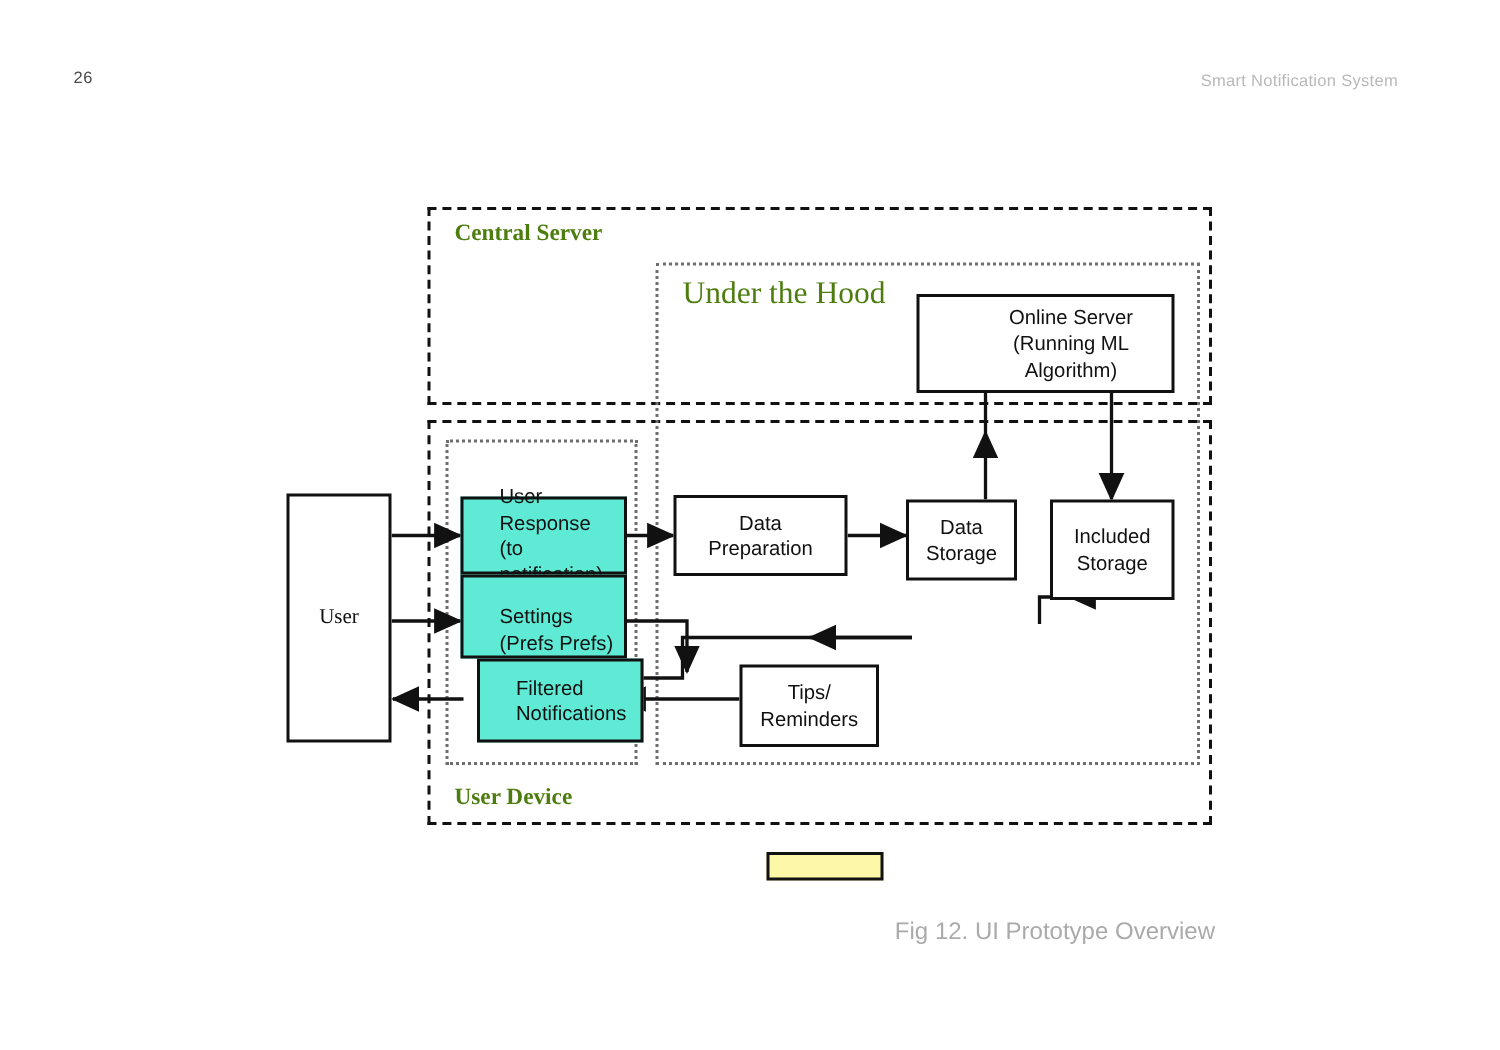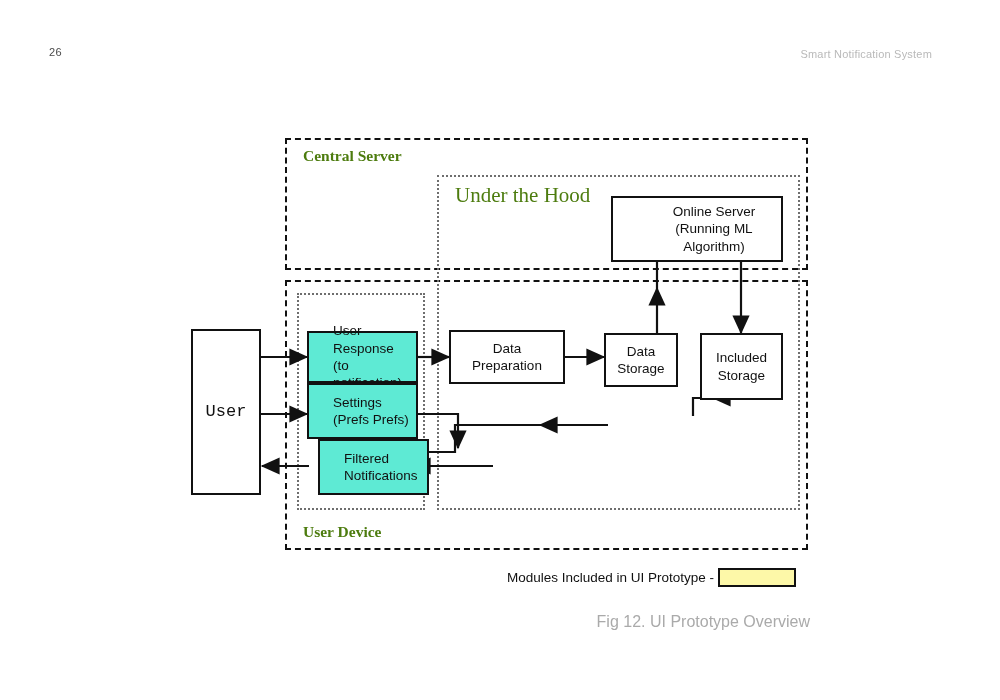--- a/index.html
+++ b/index.html
@@ -76,22 +76,22 @@
     flex-direction: column;
     align-items: center;
     justify-content: center;
     font-family: "Liberation Sans", sans-serif;
     font-size: 13.5px;
     color: #111;
     line-height: 1.28;
     text-align: center;
   }
   .node.serif {
-    font-family: Liberation Mono, monospace;
-    font-size: 17px;
+    font-family: Liberation Serif, serif;
+    font-size: 14px;
   }
   .node.yellow {
     background: #5eead4;
     align-items: flex-start;
     text-align: left;
     padding-left: 24px;
   }
   .node .ln { display: block; }
   svg.wires {
     position: absolute;
@@ -189,21 +189,21 @@
   <div class="node" style="left:611px; top:196px; width:172px; height:66px;padding-left:34px;">
     <span class="ln">Online Server</span>
     <span class="ln">(Running ML Algorithm)</span>
   </div>
 
   <div class="node yellow" style="left:307px; top:331px; width:111px; height:52px;">
     <span class="ln">User Response</span>
     <span class="ln">(to notification)</span>
   </div>
 
-  <div class="node yellow" style="left:307px; top:383px; width:111px; height:56px;">
+  <div class="node yellow" style="left:307px; top:383px; width:111px; height:56px;justify-content:flex-end;">
     <span class="ln">Settings</span>
     <span class="ln">(Prefs Prefs)</span>
   </div>
 
   <div class="node yellow" style="left:318px; top:439px; width:111px; height:56px;">
     <span class="ln">Filtered</span>
     <span class="ln">Notifications</span>
   </div>
 
   <div class="node" style="left:449px; top:330px; width:116px; height:54px;">
@@ -214,22 +214,25 @@
   <div class="node" style="left:604px; top:333px; width:74px; height:54px;">
     <span class="ln">Data</span>
     <span class="ln">Storage</span>
   </div>
 
   <div class="node" style="left:700px; top:333px; width:83px; height:67px;">
     <span class="ln">Included</span>
     <span class="ln">Storage</span>
   </div>
 
+  <div class="node" style="left:493px; top:443px; width:93px; height:55px;">
+    <span class="ln">Tips/</span>
+    <span class="ln">Reminders</span>
+  </div>
 
 
   <div class="legend">
-    <span>Modules Included in UI Prototype -</span>
     <span class="legend-swatch"></span>
   </div>
 
   <div class="caption">Fig 12. UI Prototype Overview</div>
 
 </div>
 
 </body></html>

